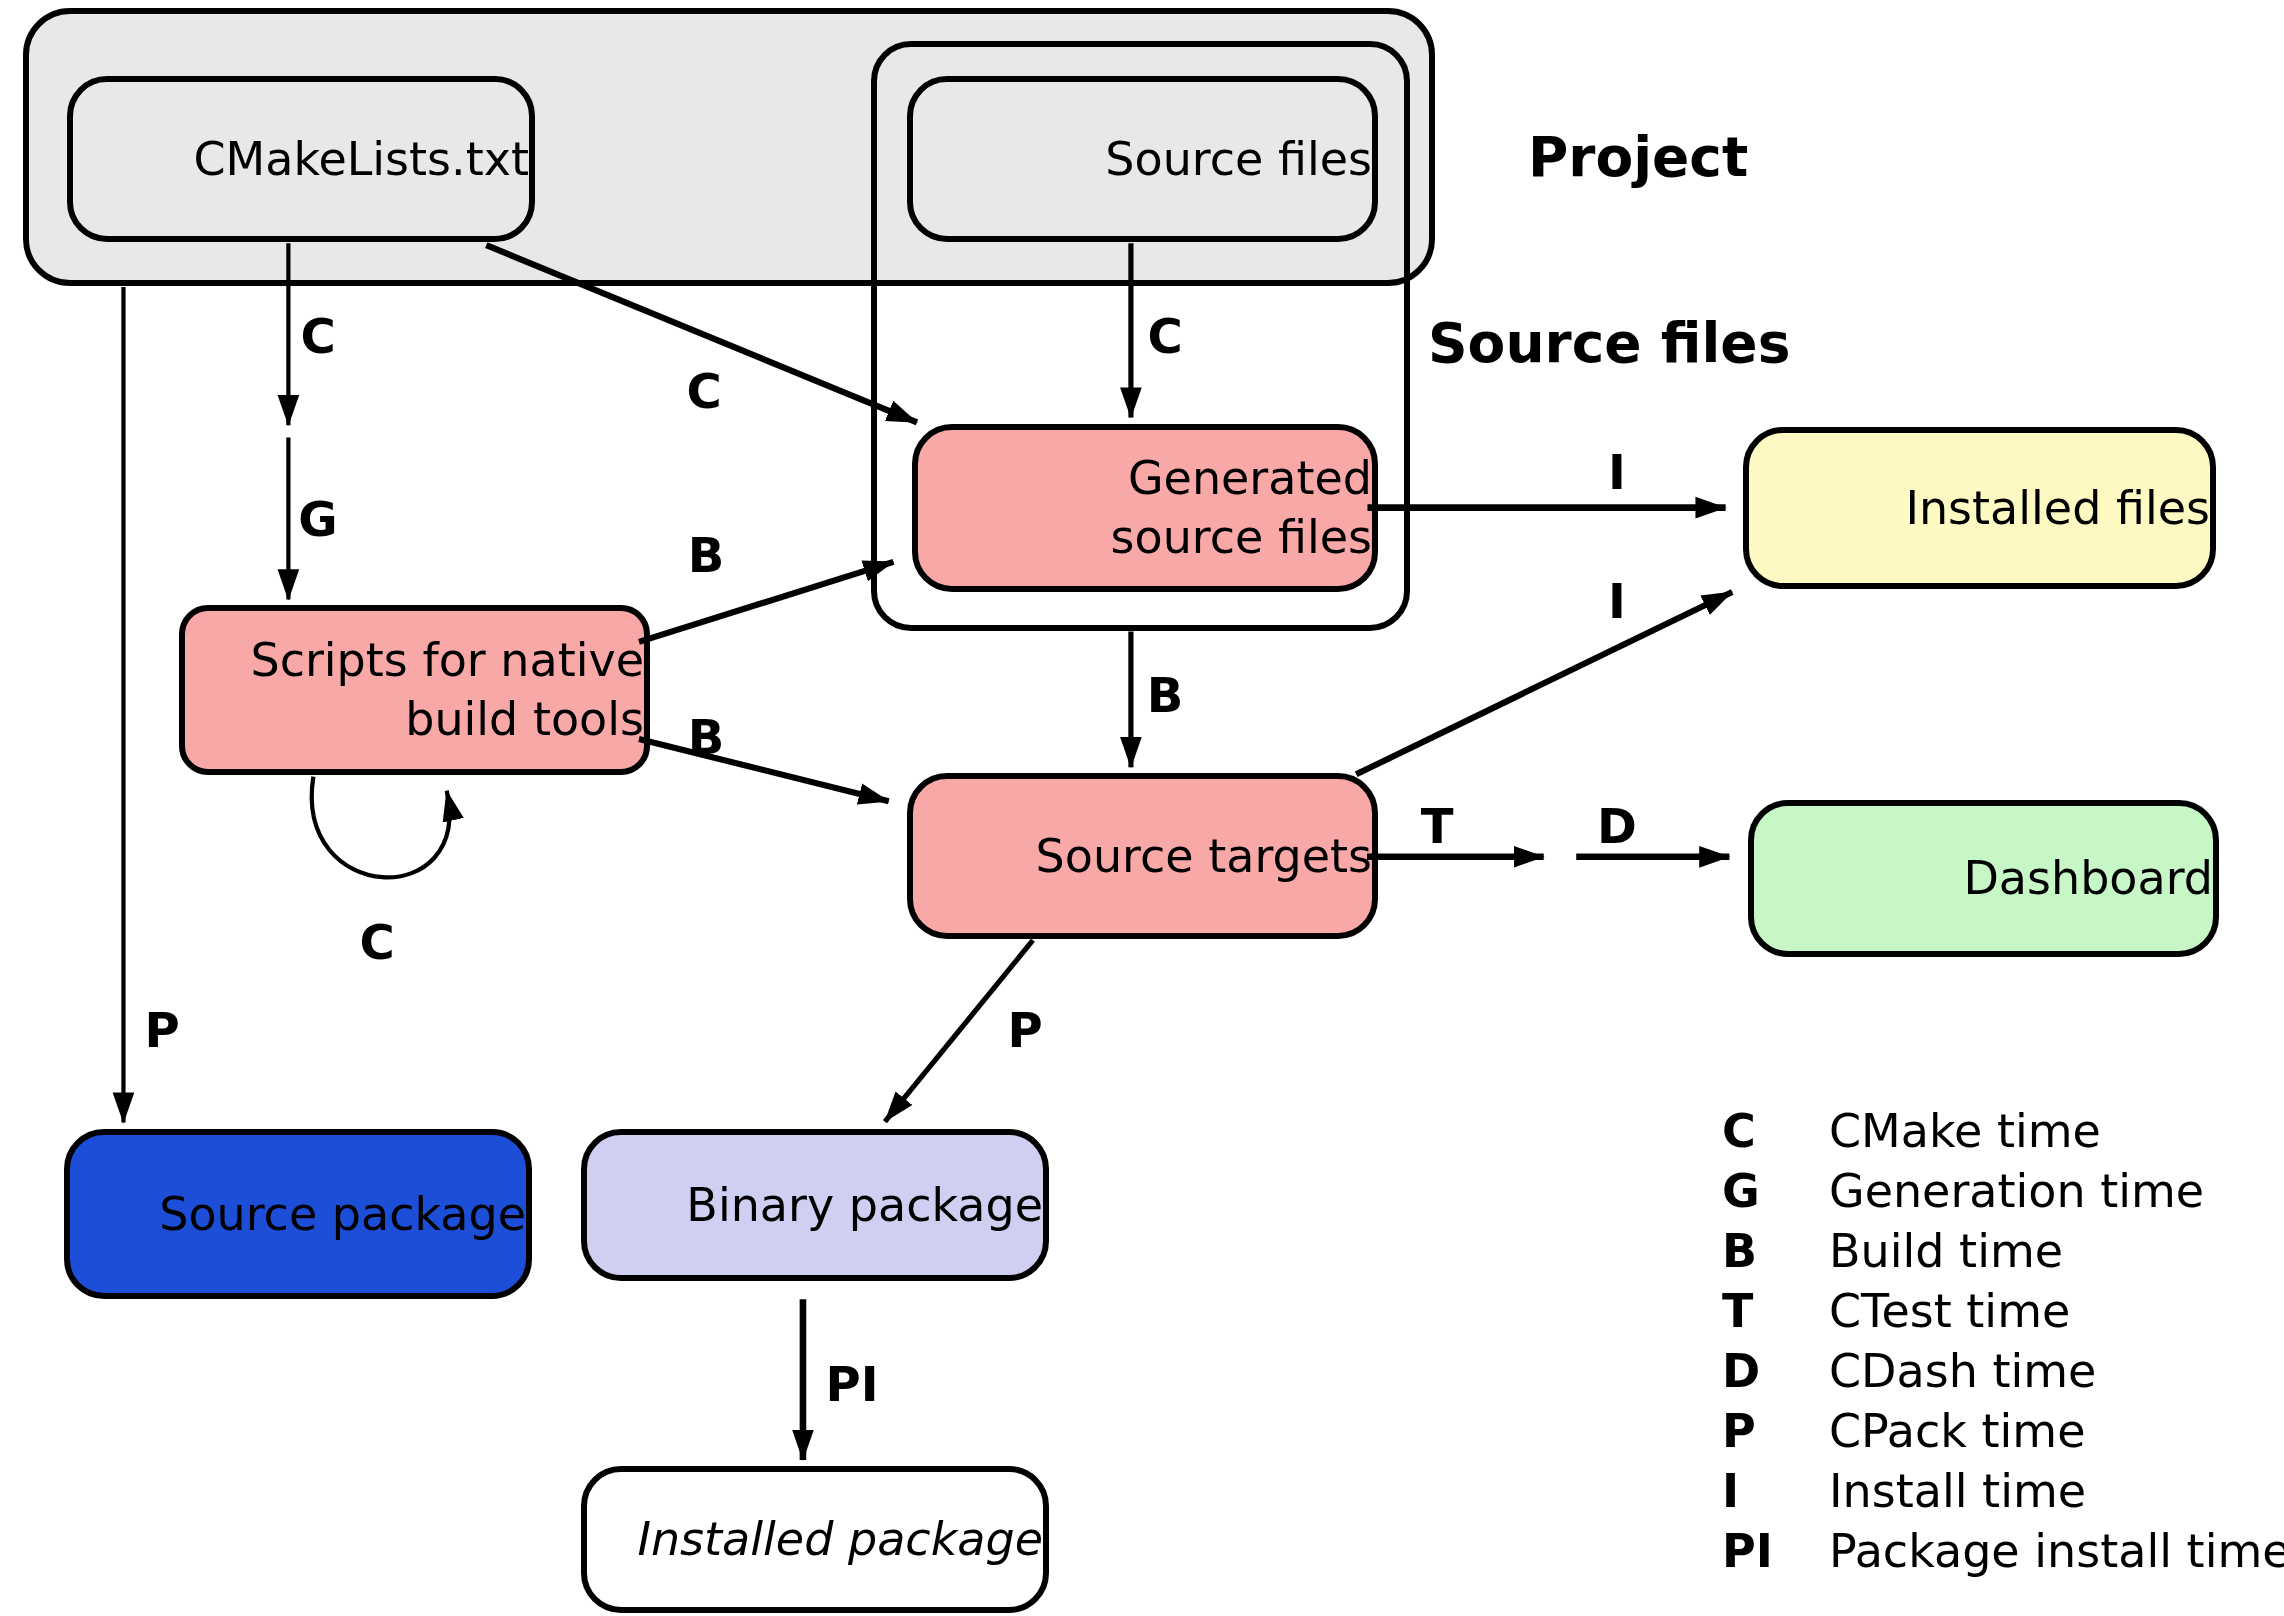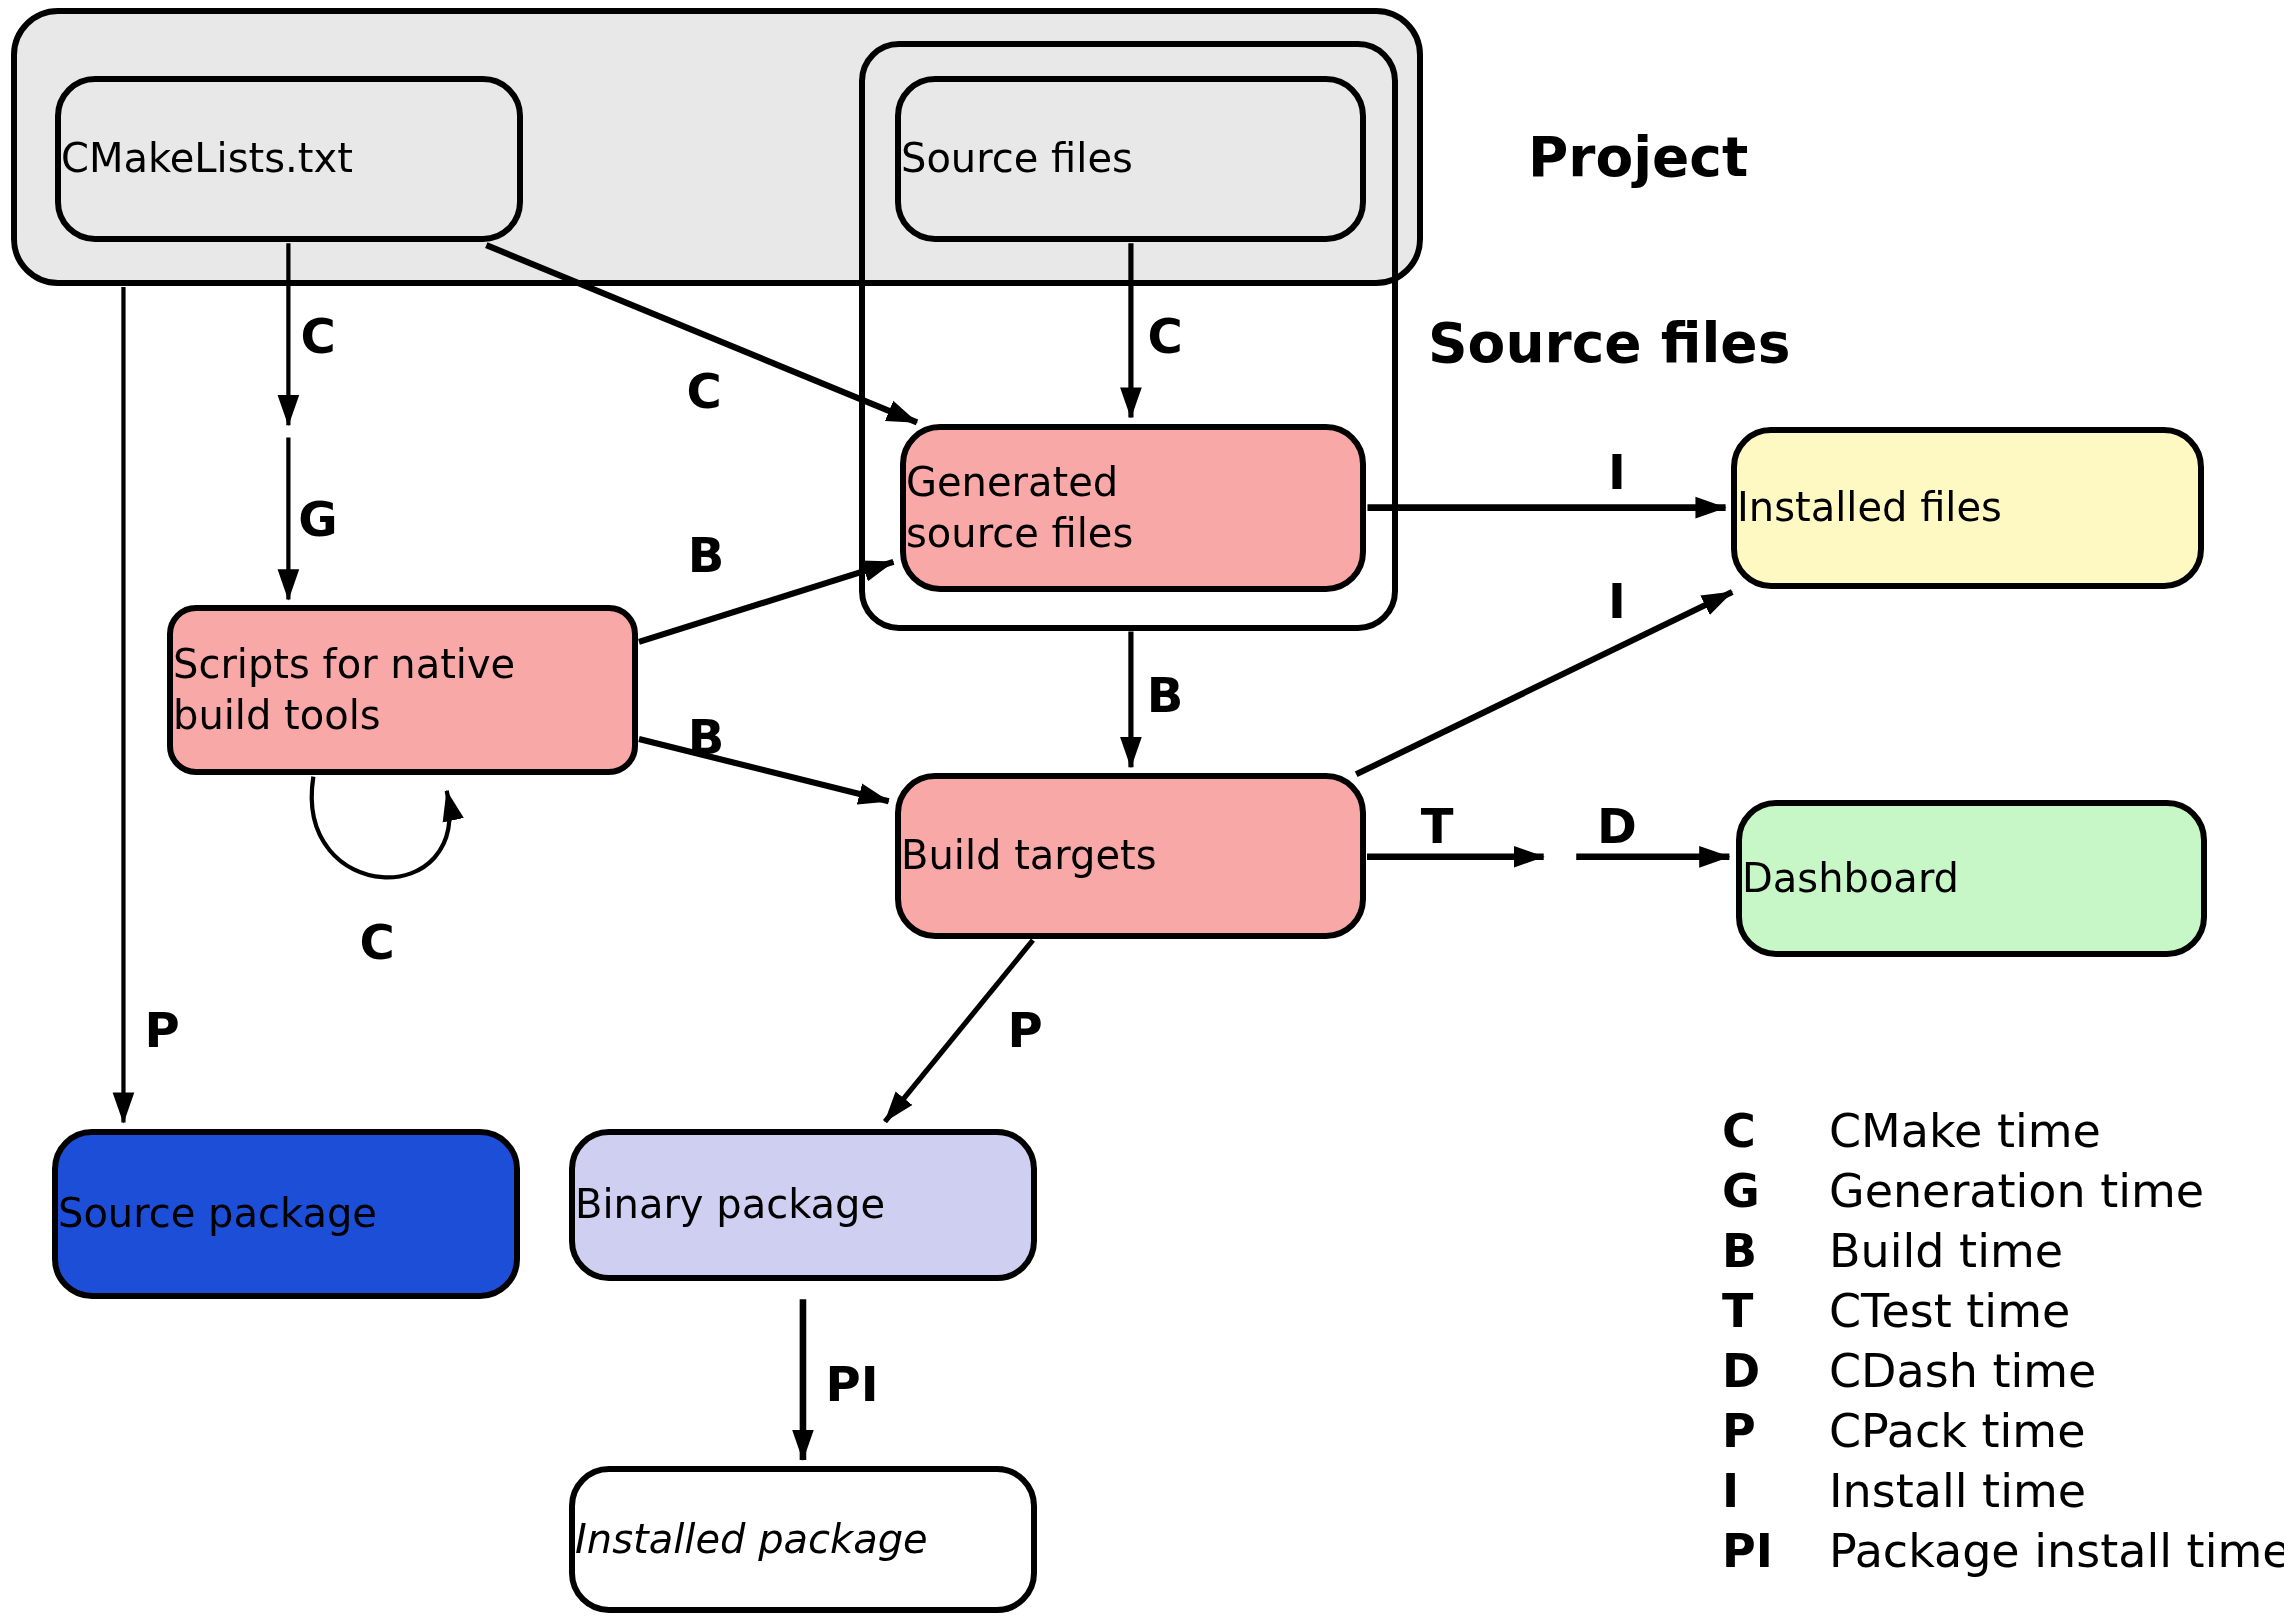--- a/index.html
+++ b/index.html
@@ -11,26 +11,27 @@
     font-family: "DejaVu Sans", "Liberation Sans", sans-serif;
     color: #000;
     overflow: hidden;
   }
   .node {
     position: absolute;
     box-sizing: border-box;
     border: 6.1px solid #000;
     display: flex;
     flex-direction: column;
-    align-items: flex-start;
+    align-items: flex-end;
     justify-content: center;
     text-align: center;
-    font-size: 40px;
+    font-size: 46px;
     line-height: 1.28;
     background: #fff;
+    margin-left: 12px;
   }
   .r-box  { border-radius: 40px; }
   .r-big  { border-radius: 47px; }
   .container-box { background: transparent; }
   .edge-label {
     position: absolute;
     transform: translate(-50%, -50%);
     font-weight: bold;
     font-size: 48px;
     white-space: nowrap;
@@ -92,21 +93,21 @@
   <div class="node r-box" style="left: 1731px; top: 427px; width: 473px; height: 162px; background: #fef9c3;">
     <span>Installed files</span>
   </div>
 
   <div class="node r-box" style="left: 167px; top: 605px; width: 471px; height: 170px; background: rgb(249, 168, 168); border-radius: 29px;">
     <span>Scripts for native</span>
     <span>build tools</span>
   </div>
 
   <div class="node r-box" style="left: 895px; top: 773px; width: 471px; height: 166px; background: rgb(249, 168, 168);">
-    <span>Build targets</span>
+    <span>Source targets</span>
   </div>
 
   <div class="node r-box" style="left: 1736px; top: 800px; width: 471px; height: 157px; background: rgb(199, 247, 199);">
     <span>Dashboard</span>
   </div>
 
   <div class="node r-box" style="left: 52px; top: 1129px; width: 468px; height: 170px; background: #1d4ed8;">
     <span>Source package</span>
   </div>
 

